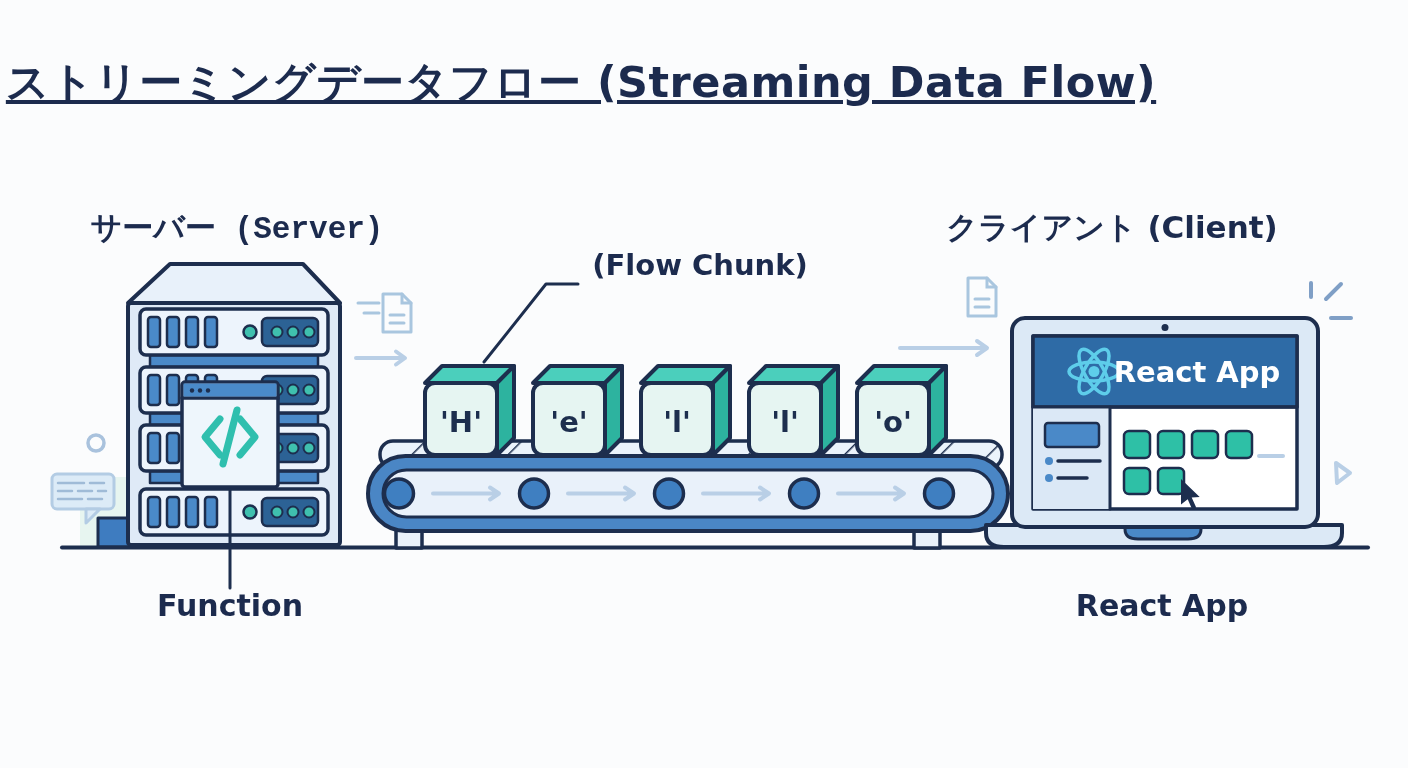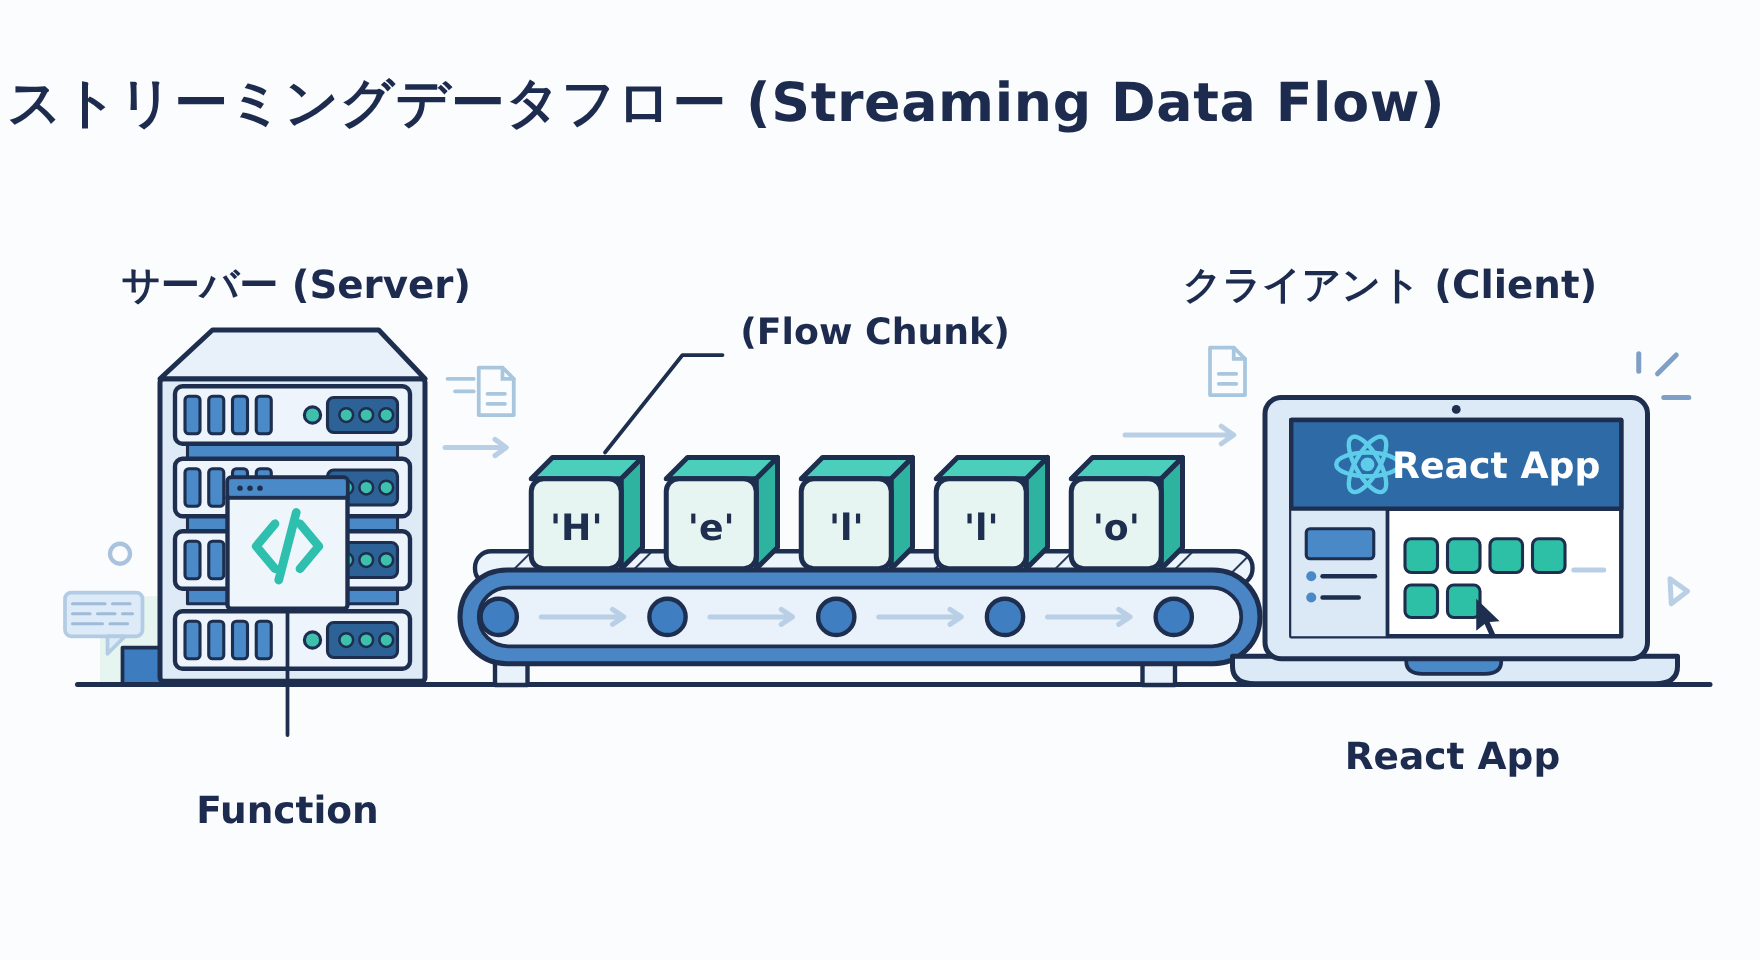--- a/index.html
+++ b/index.html
@@ -5,26 +5,26 @@
   html,body{margin:0;padding:0;background:#fbfcfd;}
   .canvas{
     position:relative;width:1408px;height:768px;overflow:hidden;
     background:#fbfcfd;
     font-family:"DejaVu Sans","Liberation Sans",sans-serif;
     color:#1c2b4e;
   }
   .scene{position:absolute;left:0;top:0;width:1408px;height:768px;}
   .label{position:absolute;transform:translateX(-50%);font-weight:700;
          color:#1c2b4e;white-space:nowrap;}
-  .title{top:54px;left:581px;font-size:43px;letter-spacing:.5px;}
+  .title{top:54px;left:581px;font-size:43px;letter-spacing:.5px;text-decoration:underline;}
   .sec{top:207px;font-size:31px;}
-  .srv{left:237px;} .cli{left:1112px;}
+  .srv{left:237px;font-family:Liberation Mono, monospace;} .cli{left:1112px;}
   .chunk{top:247px;left:700px;font-size:29px;line-height:37px;text-align:center;}
   .cap{top:588px;font-size:30px;}
-  .fn{left:230px;margin-top:43px;} .ra{left:1162px;}
+  .fn{left:230px;} .ra{left:1162px;}
   
   .s  {stroke:#1d2e4e;stroke-width:4;  stroke-linejoin:round;stroke-linecap:round;}
   .s35{stroke:#1d2e4e;stroke-width:3.5;stroke-linejoin:round;stroke-linecap:round;}
   .s3 {stroke:#1d2e4e;stroke-width:3;  stroke-linejoin:round;stroke-linecap:round;}
   .s25{stroke:#1d2e4e;stroke-width:2.5;stroke-linejoin:round;stroke-linecap:round;}
   .s2 {stroke:#1d2e4e;stroke-width:2;  stroke-linejoin:round;stroke-linecap:round;}
   .soft{stroke:#b9cfe6;stroke-width:4;fill:none;stroke-linecap:round;stroke-linejoin:round;}
   .steel{stroke:#7f9fc6;stroke-width:4;fill:none;stroke-linecap:round;}
   .docln{stroke:#a9c6df;stroke-width:3;fill:none;stroke-linecap:round;}
   .cubetxt{font:700 29px "DejaVu Sans","Liberation Sans",sans-serif;fill:#1d2e4e;}

